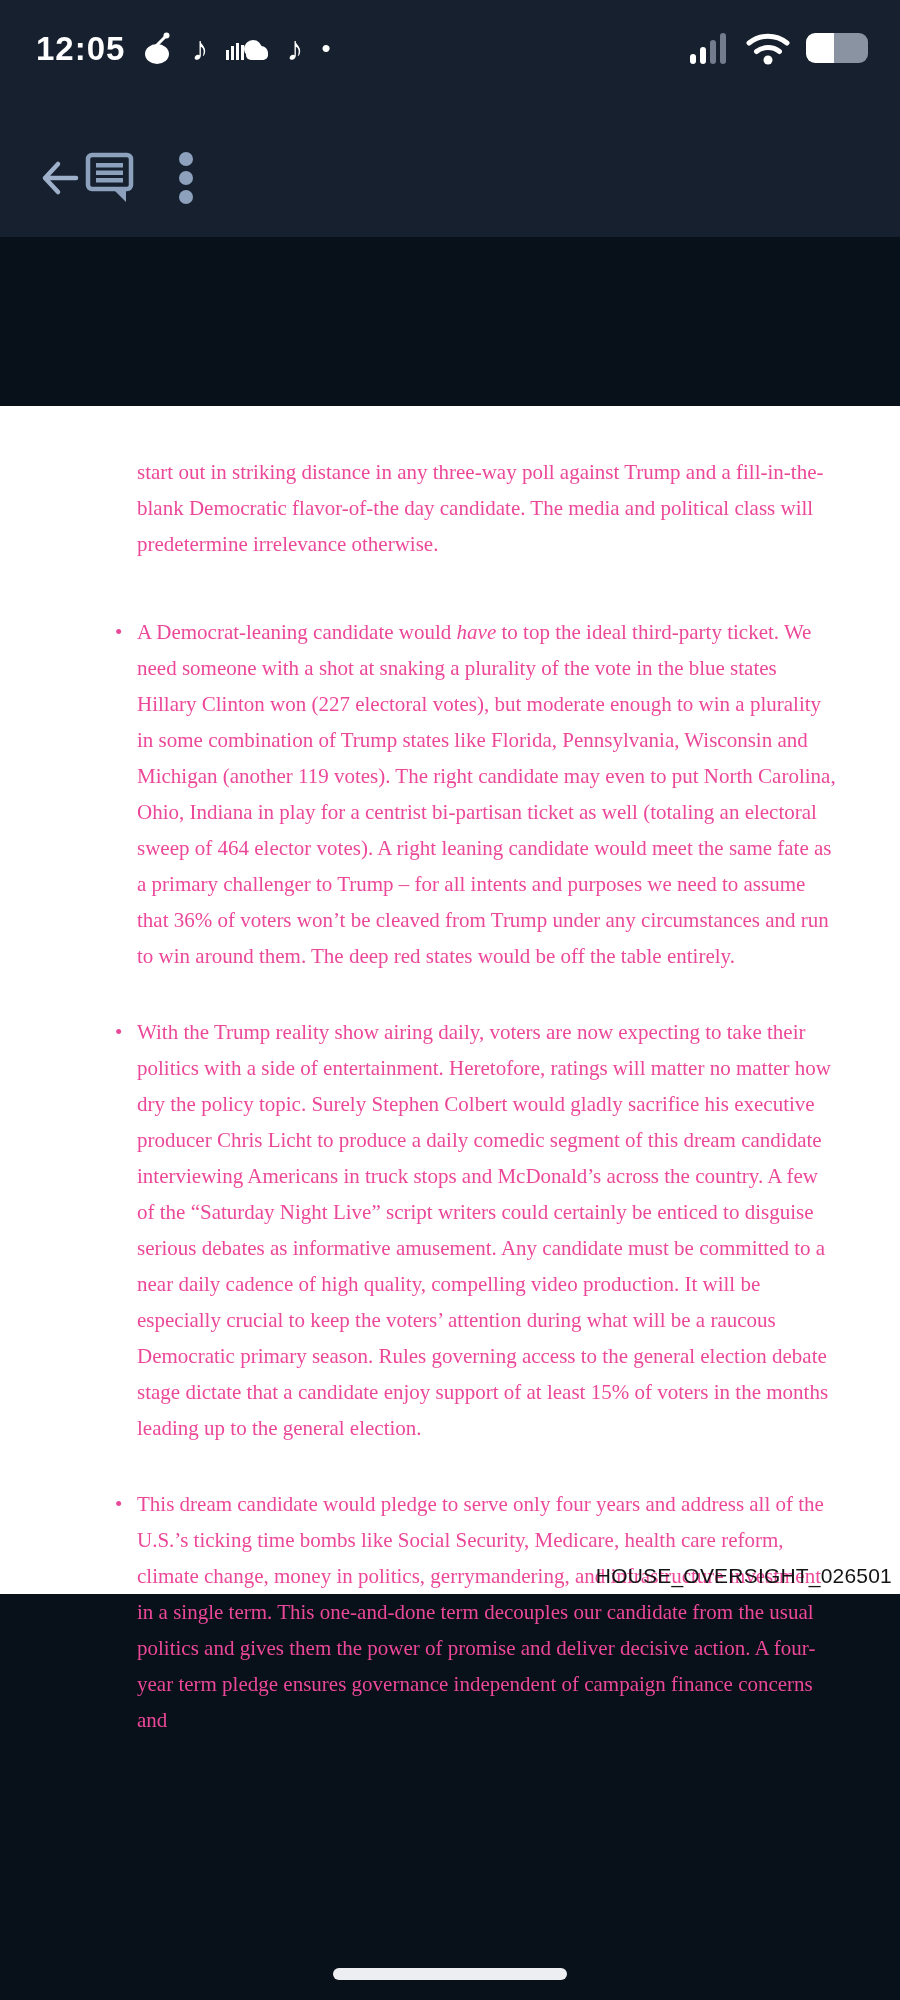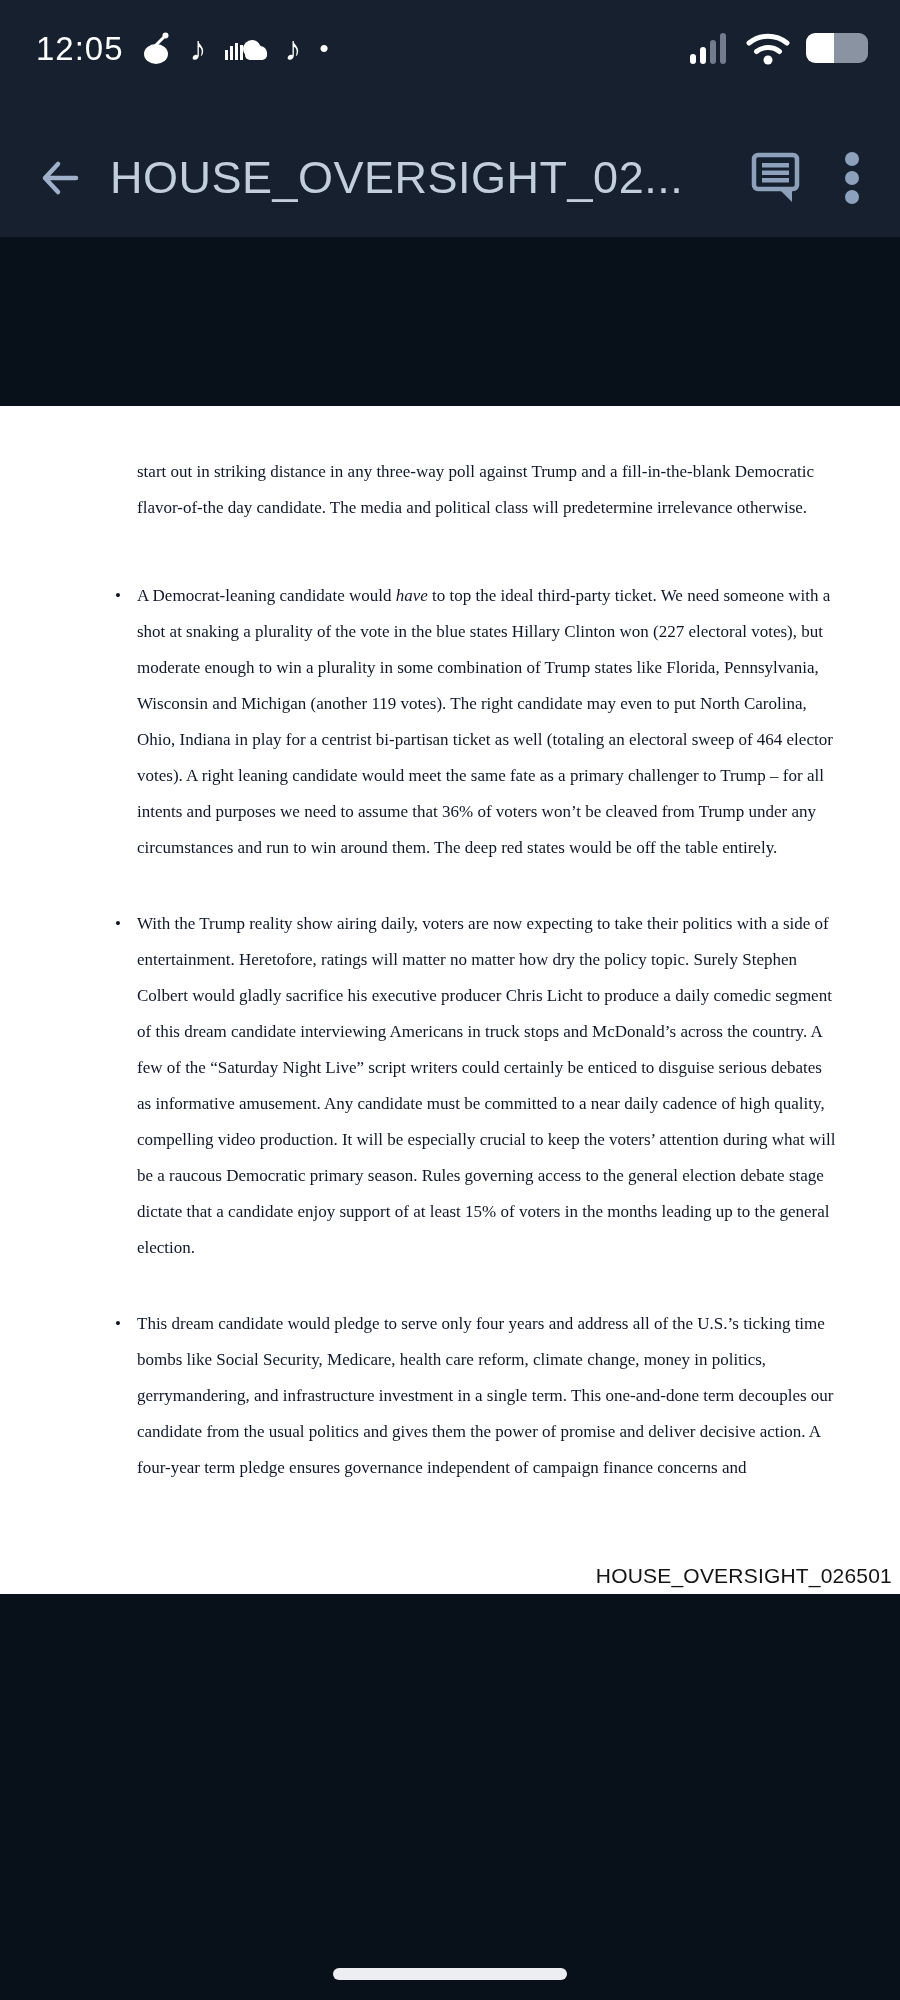--- a/index.html
+++ b/index.html
@@ -11,21 +11,21 @@
 
   
   .header { position:absolute; top:0; left:0; width:900px; height:237px; background:#16202e; }
 
   .status-bar {
     position:absolute; top:22px; left:0; width:900px; height:52px;
     display:flex; align-items:center; justify-content:space-between;
     padding:0 36px; box-sizing:border-box;
   }
   .sb-left { display:flex; align-items:center; gap:18px; }
-  .sb-time { color:#ffffff; font-size:33px; font-weight:normal; letter-spacing:1px; line-height:1;text-align:center; }
+  .sb-time { color:#ffffff; font-size:33px; font-weight:bold; letter-spacing:1px; line-height:1;text-align:center; }
   .sb-glyph { color:#ffffff; font-size:34px; line-height:1; }
   .sb-dot-glyph { color:#ffffff; font-size:26px; line-height:1; }
   .sb-right { display:flex; align-items:center; gap:14px; }
 
   .battery { position:relative; width:62px; height:30px; border-radius:9px; background:#8a93a1; overflow:hidden; }
   .battery-fill { position:absolute; left:0; top:0; bottom:0; background:#ffffff; border-radius:9px 0 0 9px; }
   .battery-cap { width:5px; height:13px; border-radius:0 3px 3px 0; background:#8a93a1; margin-left:-9px; }
 
   .app-bar {
     position:absolute; top:128px; left:0; width:900px; height:100px;
@@ -37,22 +37,22 @@
     white-space:nowrap; overflow:hidden; letter-spacing:0.5px;
   }
   .comment-btn { margin-right:42px; display:flex; align-items:center; }
   .overflow-btn { margin-right:40px; display:flex; align-items:center; }
 
   
   .viewer { position:absolute; top:237px; left:0; width:900px; height:1763px; background:#081019; }
   .page { position:absolute; top:169px; left:0; width:900px; height:1188px; background:#ffffff; }
   .page-content {
     position:absolute; top:48px; left:137px; width:700px;
-    font-family:"Liberation Serif", serif; font-size:17px; line-height:36px;
-    color:#0f172a; letter-spacing:0px;
+    font-family:"Liberation Serif", serif; font-size:21px; line-height:36px;
+    color:#ec4899; letter-spacing:0px;
   }
   .intro-para { margin:0 0 52px 0; }
   .bullet-list { list-style:none; margin:0; padding:0; }
   .bullet-list li { position:relative; margin:0 0 40px 0; }
   .bullet-marker { position:absolute; left:-22px; top:0; }
   .doc-footer-id {
     position:absolute; right:8px; bottom:6px;
     font-family:"Liberation Sans", sans-serif; font-size:21px; color:#141414;
     letter-spacing:0.2px;
   }
@@ -126,21 +126,20 @@
       </div>
     </div>
 
     <div class="app-bar">
       <span class="back-btn">
         <svg width="48" height="46" viewBox="0 0 48 46">
           <path d="M22 9 L9 23 L22 37 M9 23 H40" stroke="#9fb1ca" stroke-width="4.5" fill="none" stroke-linecap="round" stroke-linejoin="round"></path>
         </svg>
       </span>
 
-      <span class="app-title">HOUSE_OVERSIGHT_02...</span>
 
       <span class="comment-btn">
         <svg width="52" height="56" viewBox="0 0 52 56">
           <rect x="4" y="5" width="43" height="34" rx="4" stroke="#8da1bd" stroke-width="4.5" fill="none"></rect>
           <rect x="12" y="13" width="27" height="4.5" fill="#8da1bd"></rect>
           <rect x="12" y="20.5" width="27" height="4.5" fill="#8da1bd"></rect>
           <rect x="12" y="28" width="27" height="4.5" fill="#8da1bd"></rect>
           <path d="M29 39 L42 52 L42 39 Z" fill="#8da1bd"></path>
         </svg>
       </span>

